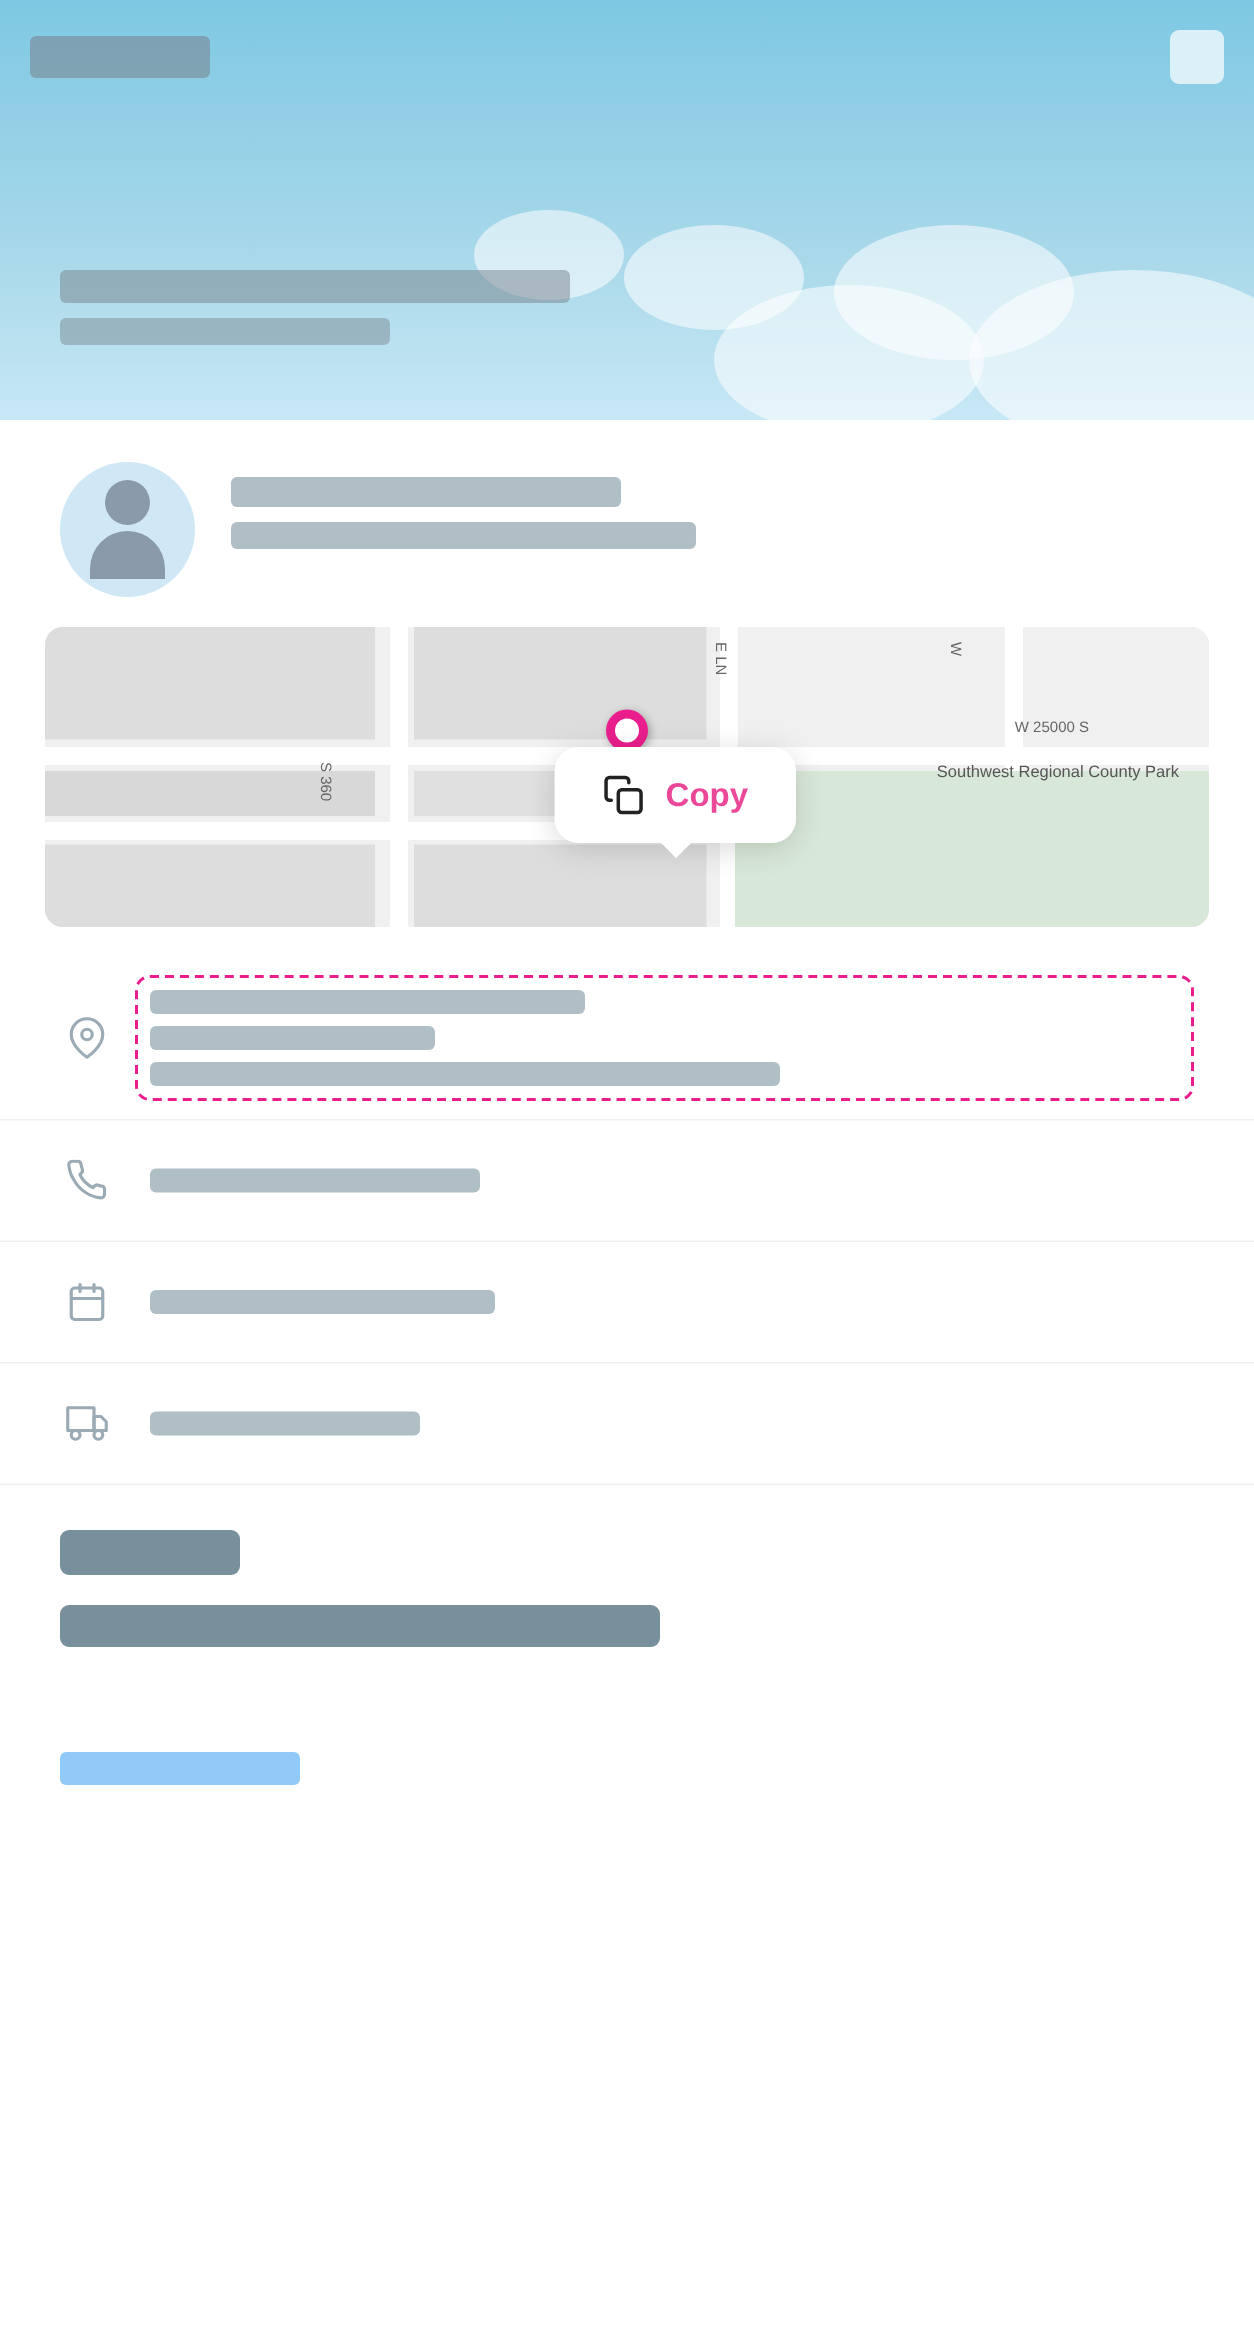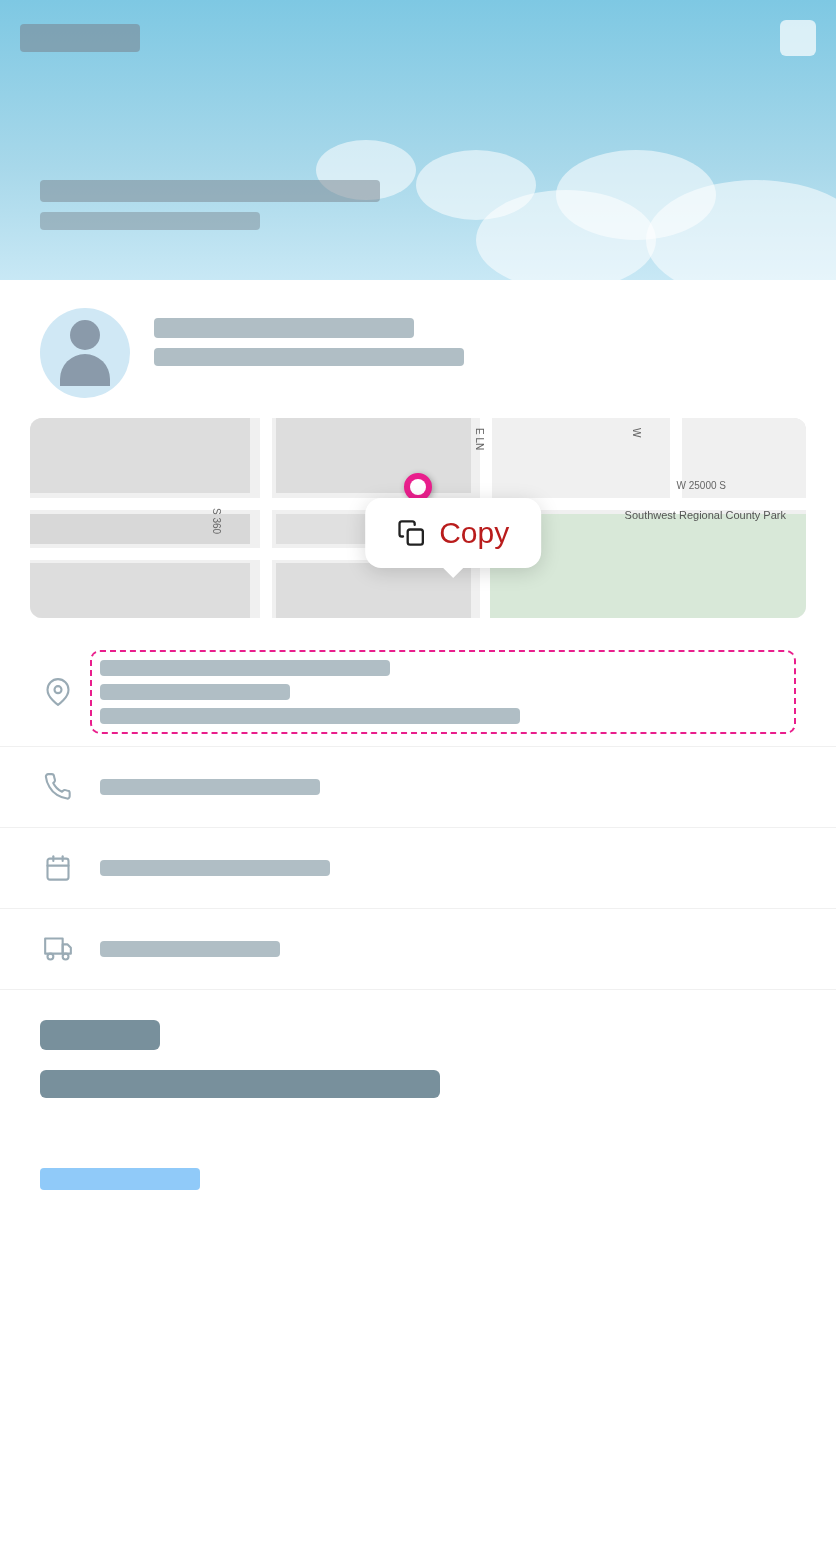--- a/index.html
+++ b/index.html
@@ -249,23 +249,23 @@
       border-left: 10px solid transparent;
       border-right: 10px solid transparent;
       border-top: 10px solid #fff;
     }
 
     .copy-icon-svg {
       color: #333;
     }
 
     .copy-label {
-      font-size: 30px;
-      font-weight: 400;
-      color: #b91c1c;
+      font-size: 22px;
+      font-weight: 700;
+      color: #ec4899;
     }
 
     
     .info-section {
       margin-top: 20px;
     }
 
     .info-row {
       display: flex;
       align-items: center;

